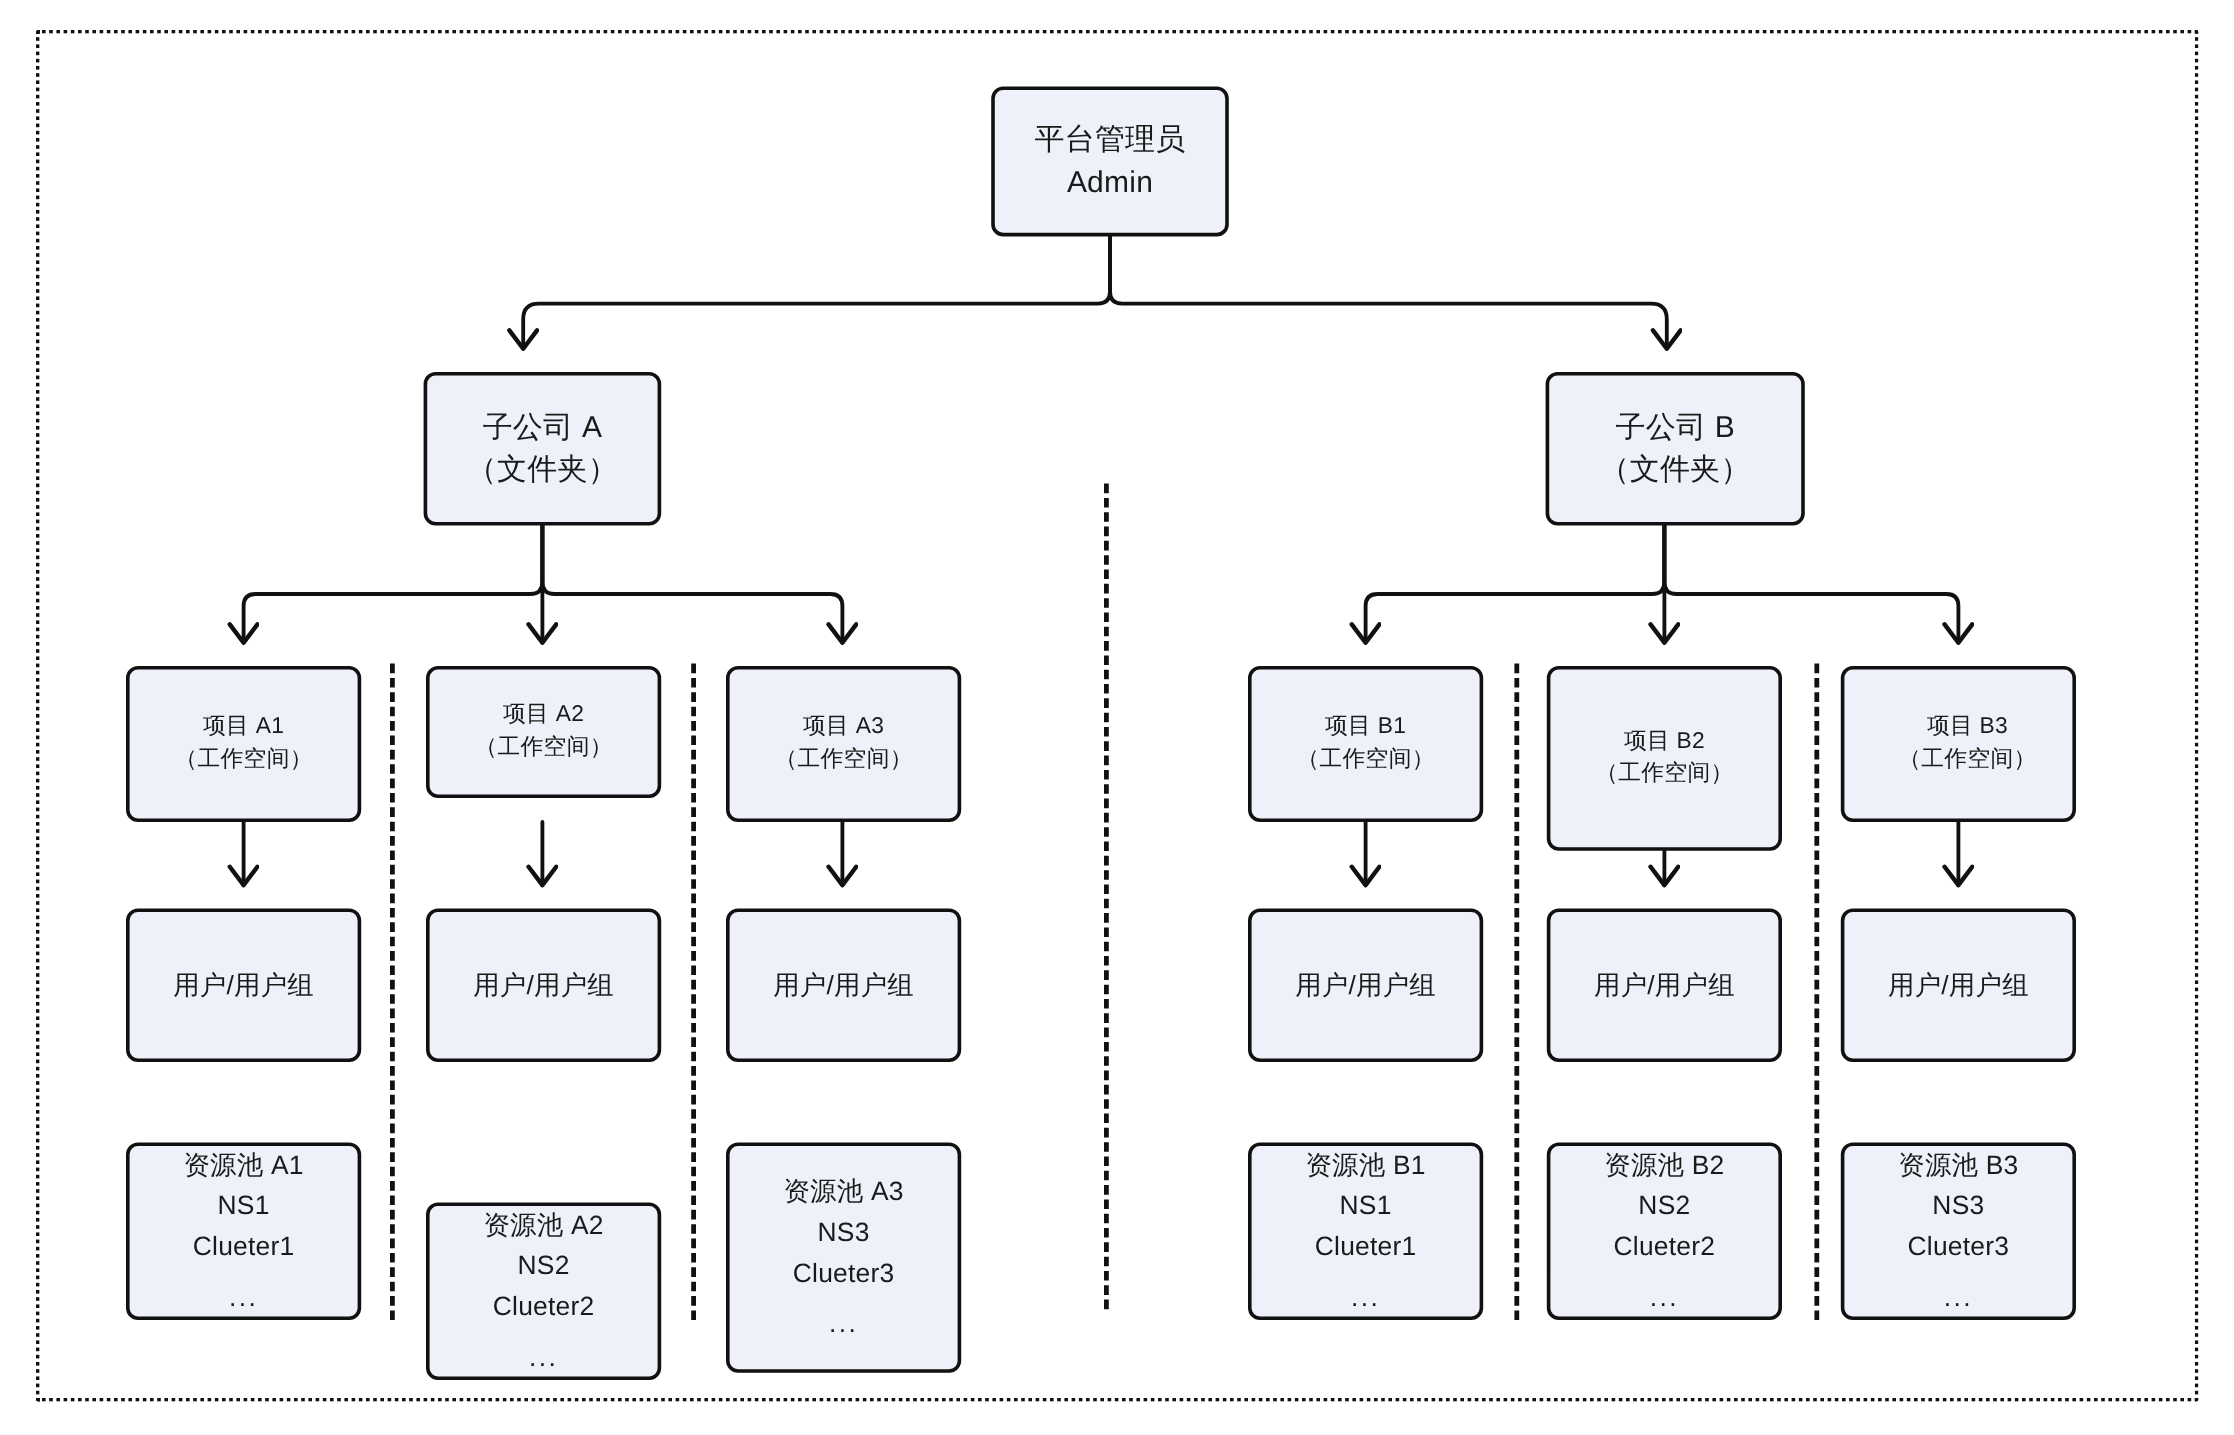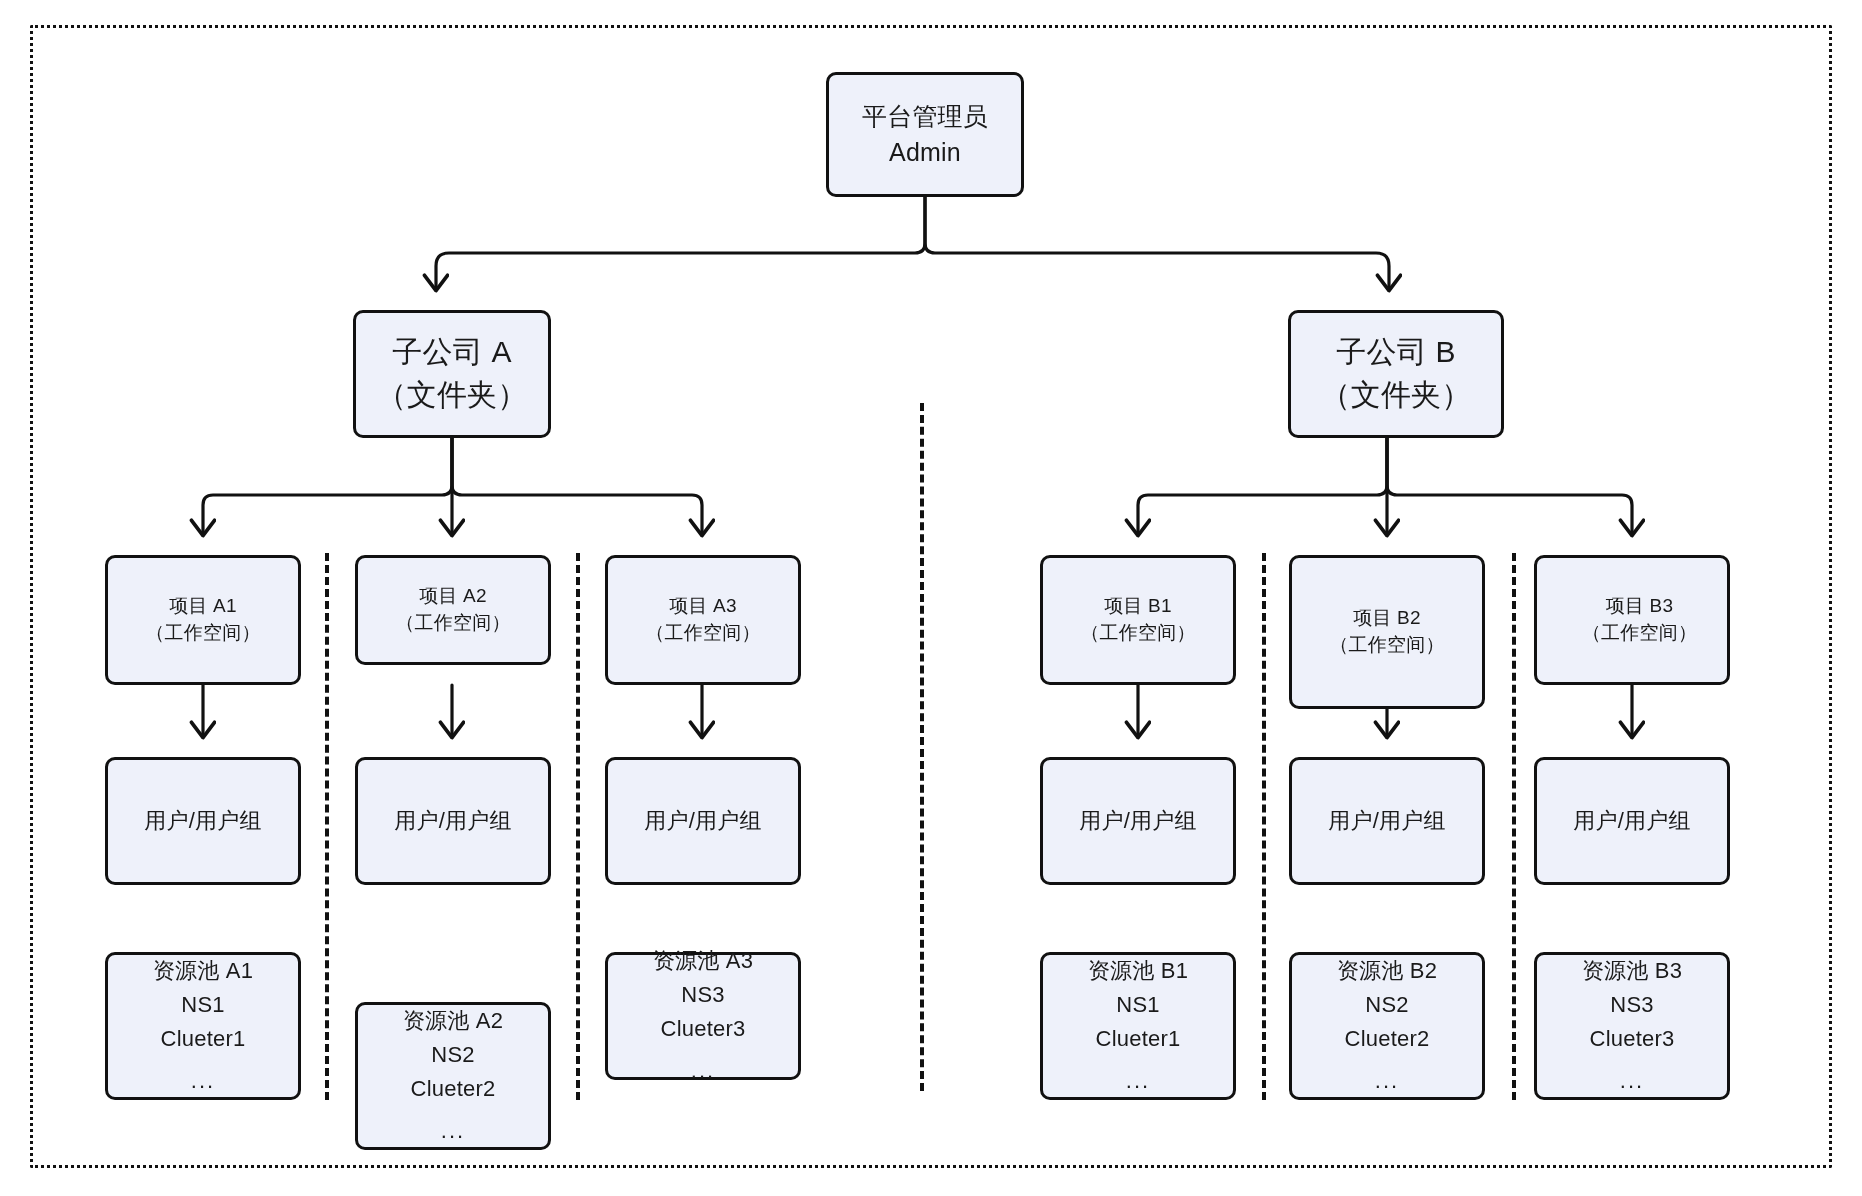--- a/index.html
+++ b/index.html
@@ -51,21 +51,21 @@
     text-align: center;
     color: #1a1a1a;
     line-height: 1.42;
     letter-spacing: 0.2px;
   }
   .node .line {
     display: block;
     white-space: nowrap;
   }
   .node.root    { font-size: 25px; text-align: center; }
-  .node.company { font-size: 30px; }
+  .node.company { font-size: 25px; }
   .node.project { font-size: 19px; }
   .node.users   { font-size: 22px; }
   .node.pool    { font-size: 22px; }
   .node.pool .line { line-height: 1.55; }
   .node.pool .ellipsis { margin-top: 8px; letter-spacing: 2px; }
 
   
   .vsep {
     position: absolute;
     width: 0;
@@ -185,21 +185,21 @@
     <span class="line">NS1</span>
     <span class="line">Clueter1</span>
     <span class="line ellipsis">...</span>
   </div>
   <div class="node pool" style="left:355px; top:958px; width:196px; height:148px;margin-top:44px;">
     <span class="line">资源池 A2</span>
     <span class="line">NS2</span>
     <span class="line">Clueter2</span>
     <span class="line ellipsis">...</span>
   </div>
-  <div class="node pool" style="left:605px; top:952px; width:196px; height:128px;">
+  <div class="node pool" style="left:605px; top:952px; width:196px; height:192px;">
     <span class="line">资源池 A3</span>
     <span class="line">NS3</span>
     <span class="line">Clueter3</span>
     <span class="line ellipsis">...</span>
   </div>
   <div class="node pool" style="left:1040px; top:952px; width:196px; height:148px;">
     <span class="line">资源池 B1</span>
     <span class="line">NS1</span>
     <span class="line">Clueter1</span>
     <span class="line ellipsis">...</span>

